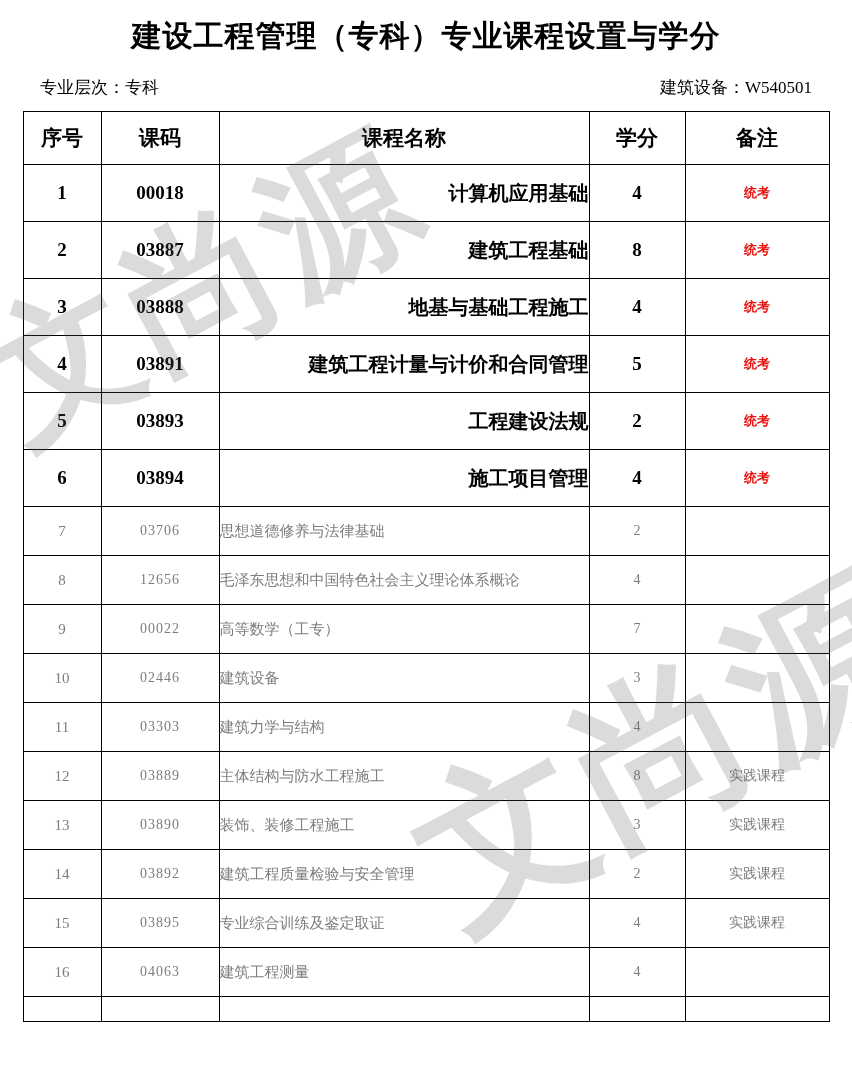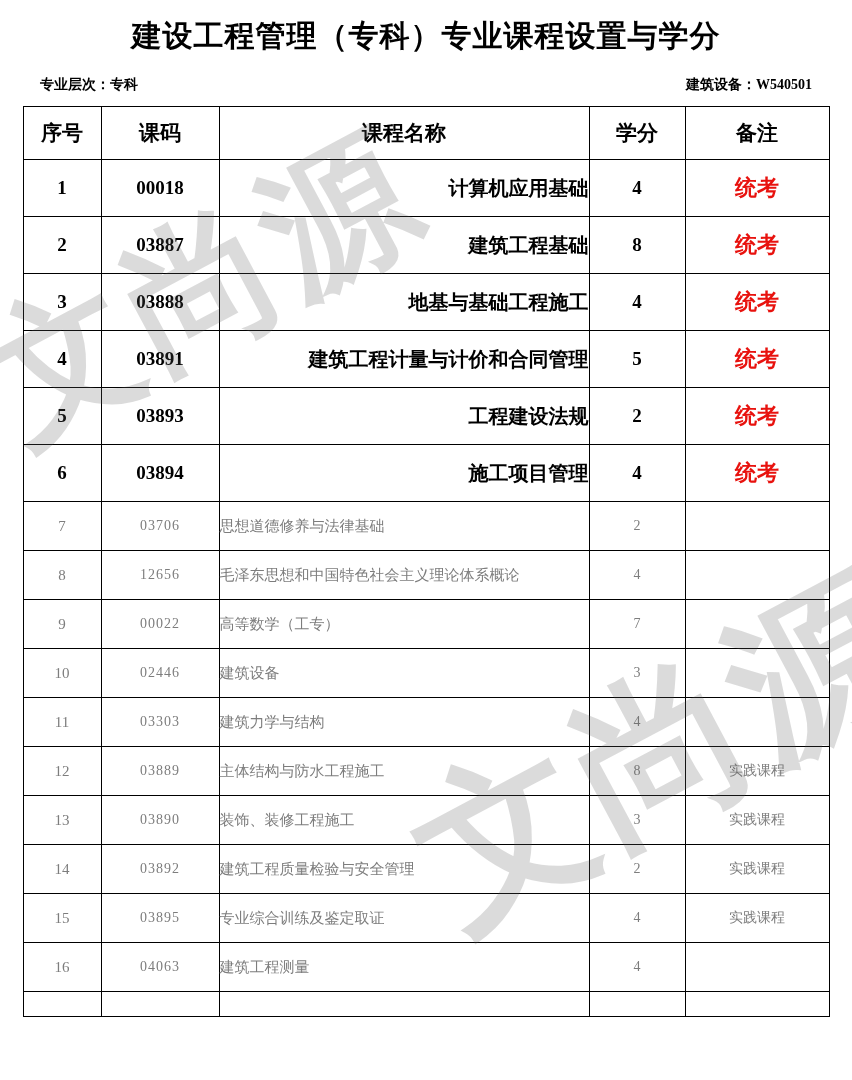--- a/index.html
+++ b/index.html
@@ -32,22 +32,22 @@
     margin: 18px 0 0 0;
     line-height: 1.2;
     font-family: "Liberation Serif", "DejaVu Serif", serif;
   }
 
   .meta-row {
     display: flex;
     justify-content: space-between;
     align-items: flex-start;
     margin: 22px 24px 12px 24px;
-    font-size: 14px;
-    font-weight: bold;
+    font-size: 17px;
+    font-weight: normal;
     font-family: "Liberation Serif", "DejaVu Serif", serif;
   }
 
   table.course-table {
     border-collapse: collapse;
     width: 806px;
     margin: 8px auto;
     table-layout: fixed;
   }
   table.course-table td, table.course-table th {
@@ -72,21 +72,21 @@
 
   tbody tr.bold-row td {
     height: 56px;
     font-weight: bold;
     font-family: "Liberation Serif", "DejaVu Serif", serif;
   }
   tbody tr.bold-row td.no      { font-size: 19px; }
   tbody tr.bold-row td.code    { font-size: 19px; }
   tbody tr.bold-row td.name    { font-size: 20px; text-align: right; padding-left: 18px; }
   tbody tr.bold-row td.credit  { font-size: 19px; }
-  tbody tr.bold-row td.note    { font-size: 22px; color: #e8120e; }
+  tbody tr.bold-row td.note    { font-size: 13px; color: #e8120e; }
 
   tbody tr.faded-row td {
     height: 48px;
     font-weight: normal;
     color: #7d7d7d;
     font-family: "Liberation Serif", "DejaVu Serif", serif;
   }
   tbody tr.faded-row td.no     { font-size: 15px; }
   tbody tr.faded-row td.code   { font-size: 14px; letter-spacing: 1px; }
   tbody tr.faded-row td.name   { font-size: 15px; text-align: left; }

